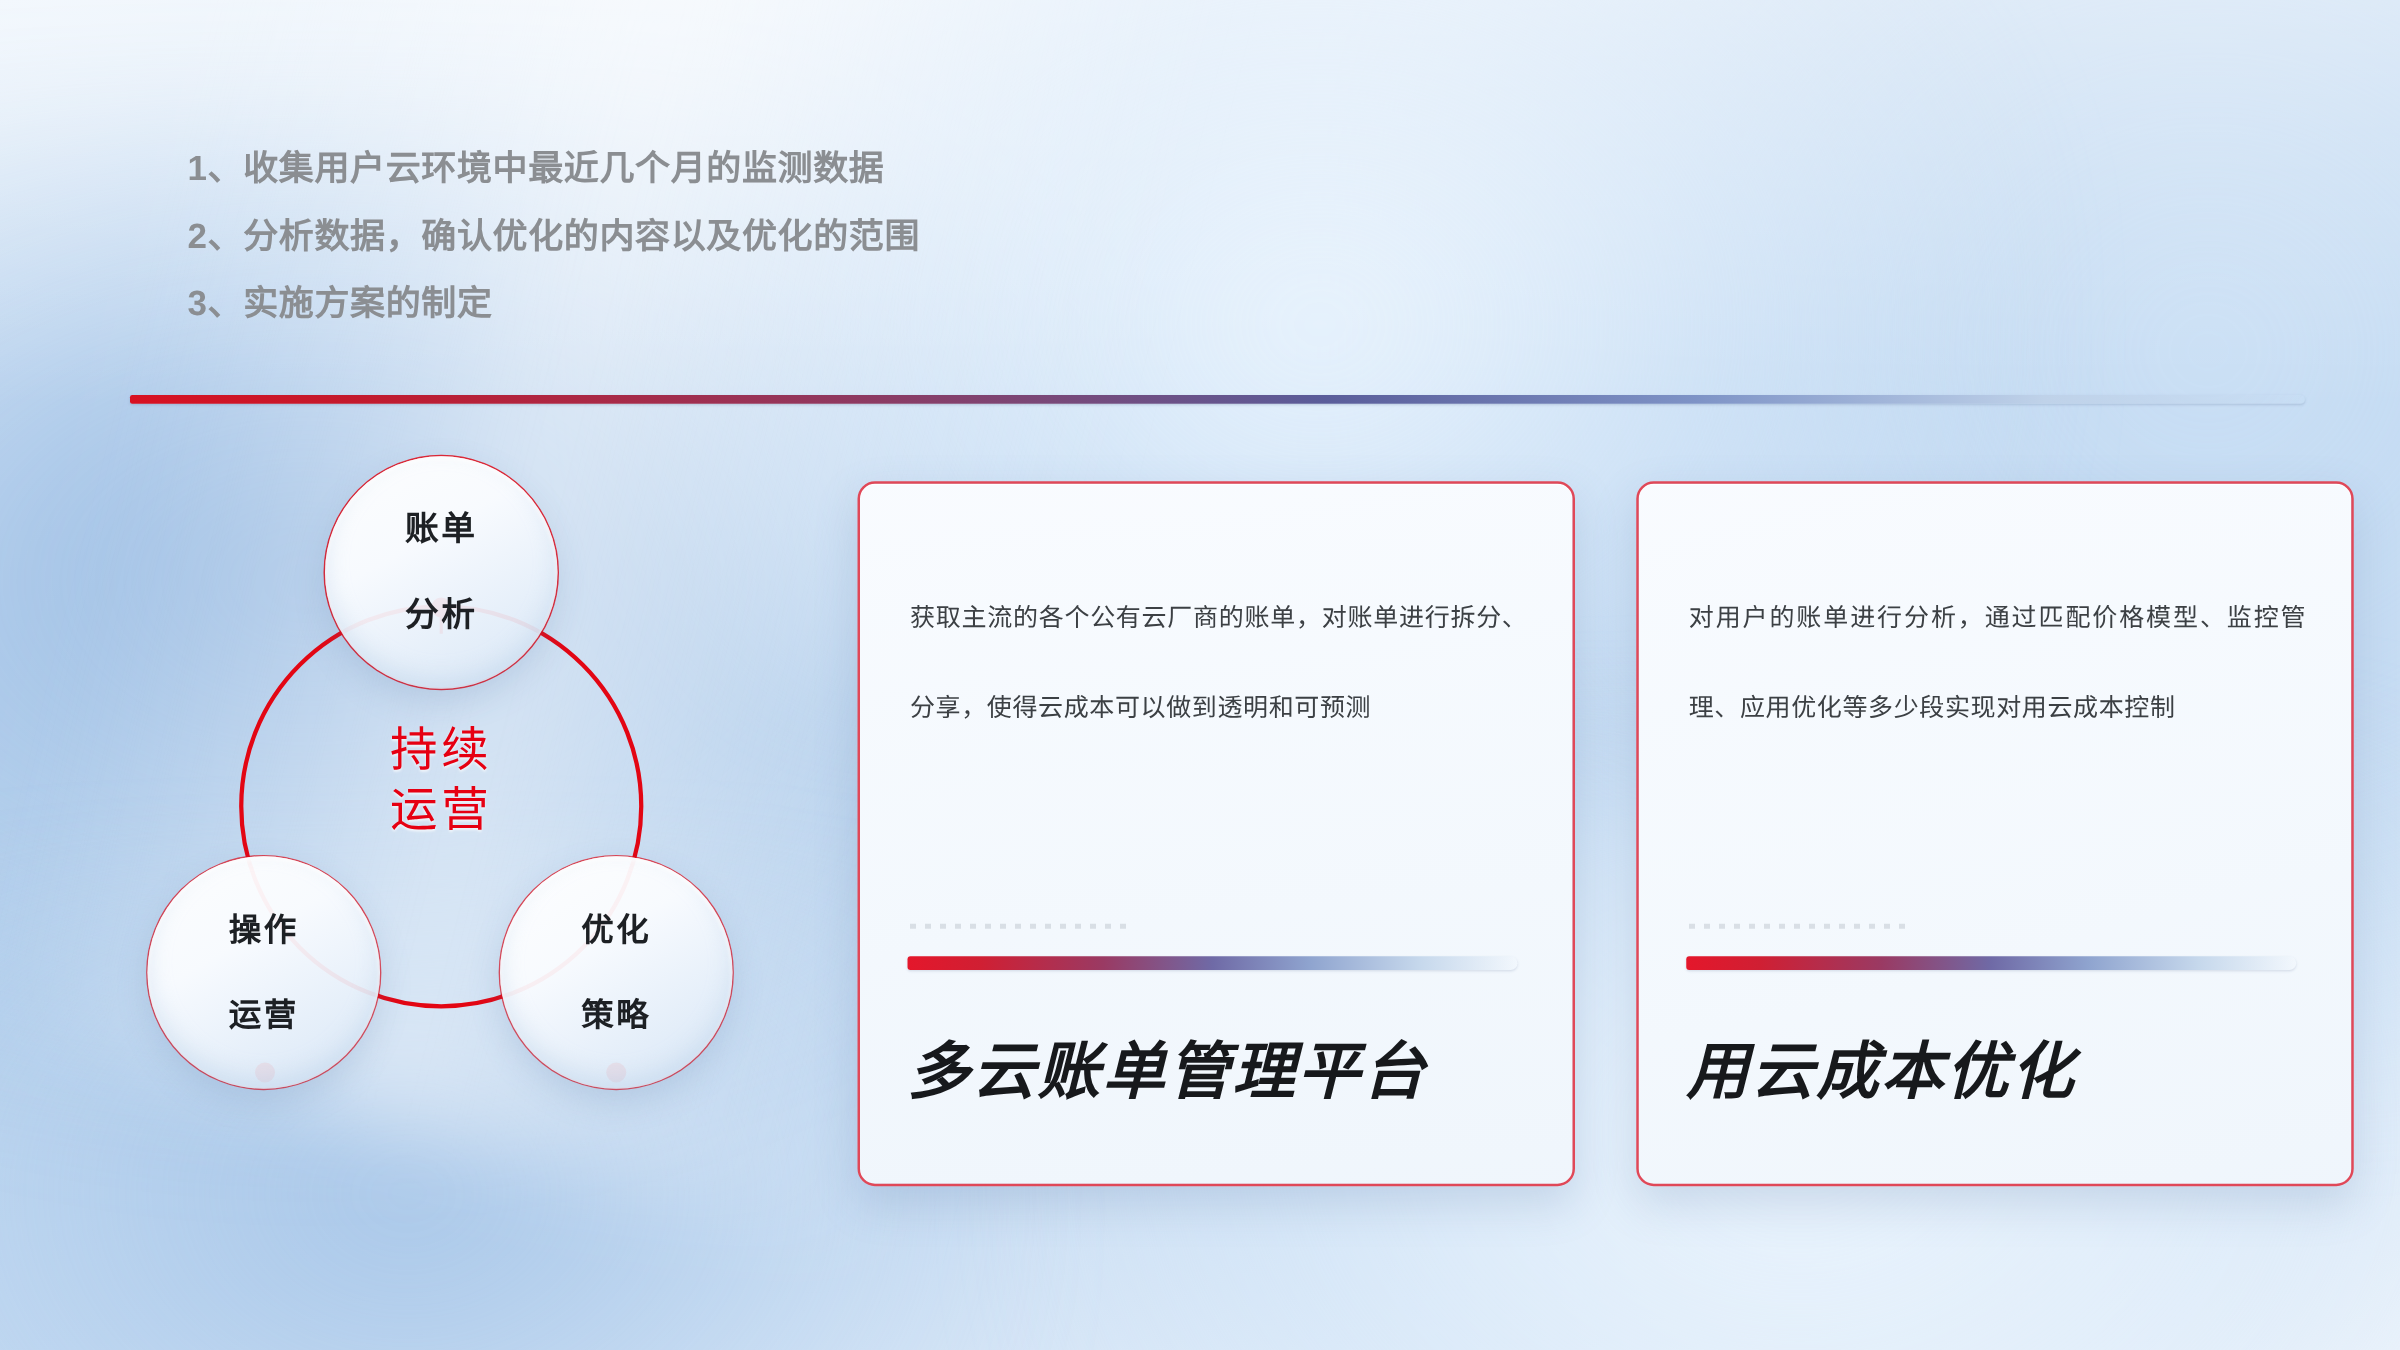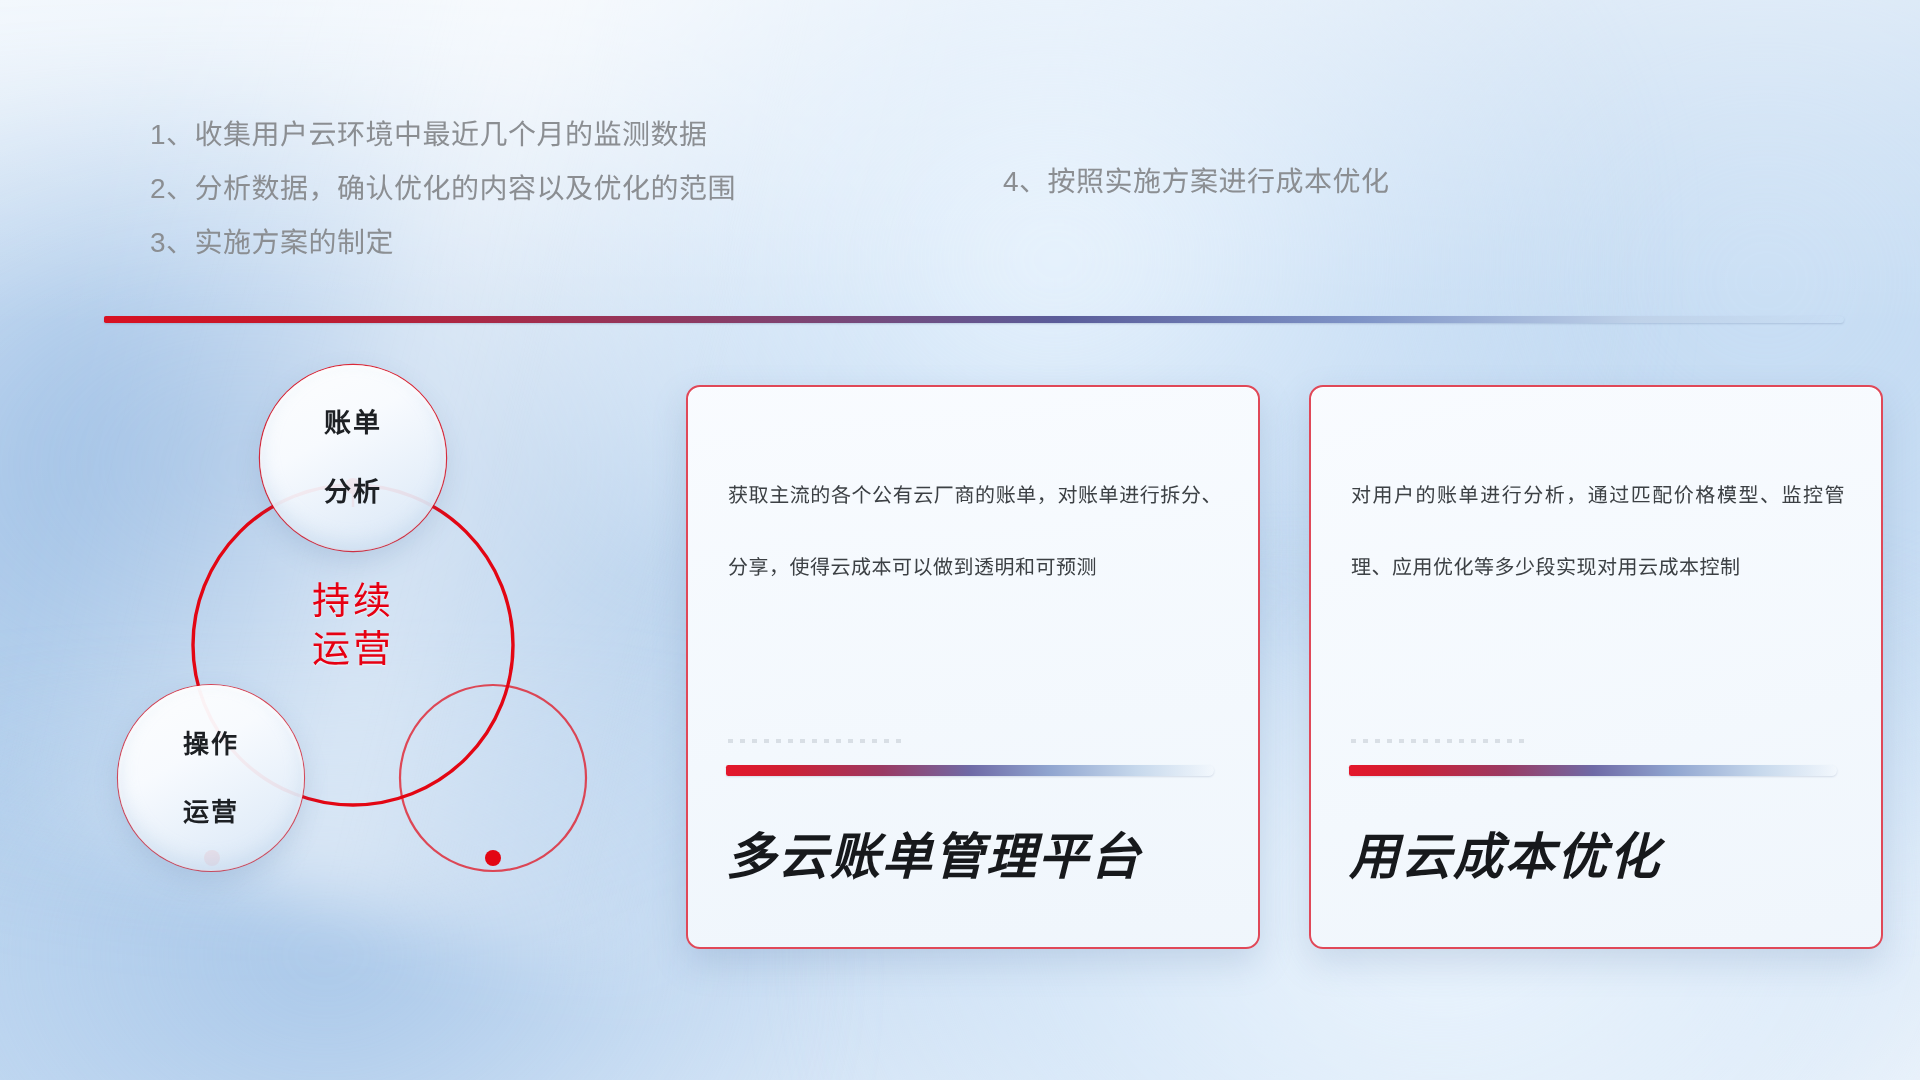--- a/index.html
+++ b/index.html
@@ -52,21 +52,21 @@
     background:linear-gradient(to bottom,rgba(255,255,255,.45),rgba(255,255,255,0));
   }
 
   
   .toplist{position:absolute;left:0;top:0;width:1920px;}
   .col{position:absolute;color:#8c8f93;letter-spacing:.5px;}
   .col-left{left:150px;top:108px;}
   .col-right{left:1003px;top:155px;}
   .li{
     font-size:28px;line-height:54px;white-space:nowrap;
-    color:#8b8e92;font-weight:400;
+    color:#8b8e92;font-weight:700;
   }
 
   
   .toprule{
     position:absolute;left:104px;top:316px;width:1740px;height:7px;
     background:linear-gradient(to right,#d81122 0%,#c4192c 10%,#8d3a62 34%,#5a5d9a 55%,#7e93c6 72%,#bfd2e9 88%,rgba(210,226,243,0) 100%);
     border-radius:3px 6px 6px 3px;
     box-shadow:0 1px 2px rgba(90,110,150,.25);
   }
   .toprule::after{
@@ -146,21 +146,20 @@
   <div class="bg-softtop"></div>
 </div>
 
 <div class="toplist">
   <div class="col col-left">
     <div class="li">1、收集用户云环境中最近几个月的监测数据</div>
     <div class="li">2、分析数据，确认优化的内容以及优化的范围</div>
     <div class="li">3、实施方案的制定</div>
   </div>
   <div class="col col-right">
-    <div class="li">4、按照实施方案进行成本优化</div>
   </div>
 </div>
 
 <div class="toprule"></div>
 
 <div class="venn">
   <svg width="520" height="590" viewBox="0 0 520 590">
 
     <circle cx="253" cy="290" r="160" fill="none" stroke="#e30613" stroke-width="3.4"></circle>
 
@@ -177,20 +176,24 @@
   <div class="bubble bub-top">
     <span class="bub-line">账单</span>
     <span class="bub-line">分析</span>
   </div>
 
   <div class="bubble bub-bl">
     <span class="bub-line">操作</span>
     <span class="bub-line">运营</span>
   </div>
 
+  <div class="bubble bub-br">
+    <span class="bub-line">优化</span>
+    <span class="bub-line">策略</span>
+  </div>
 
   <div class="venn-center">
     <div>持续</div>
     <div>运营</div>
   </div>
 </div>
 
 <div class="cards">
 
   <div class="card card-1">

